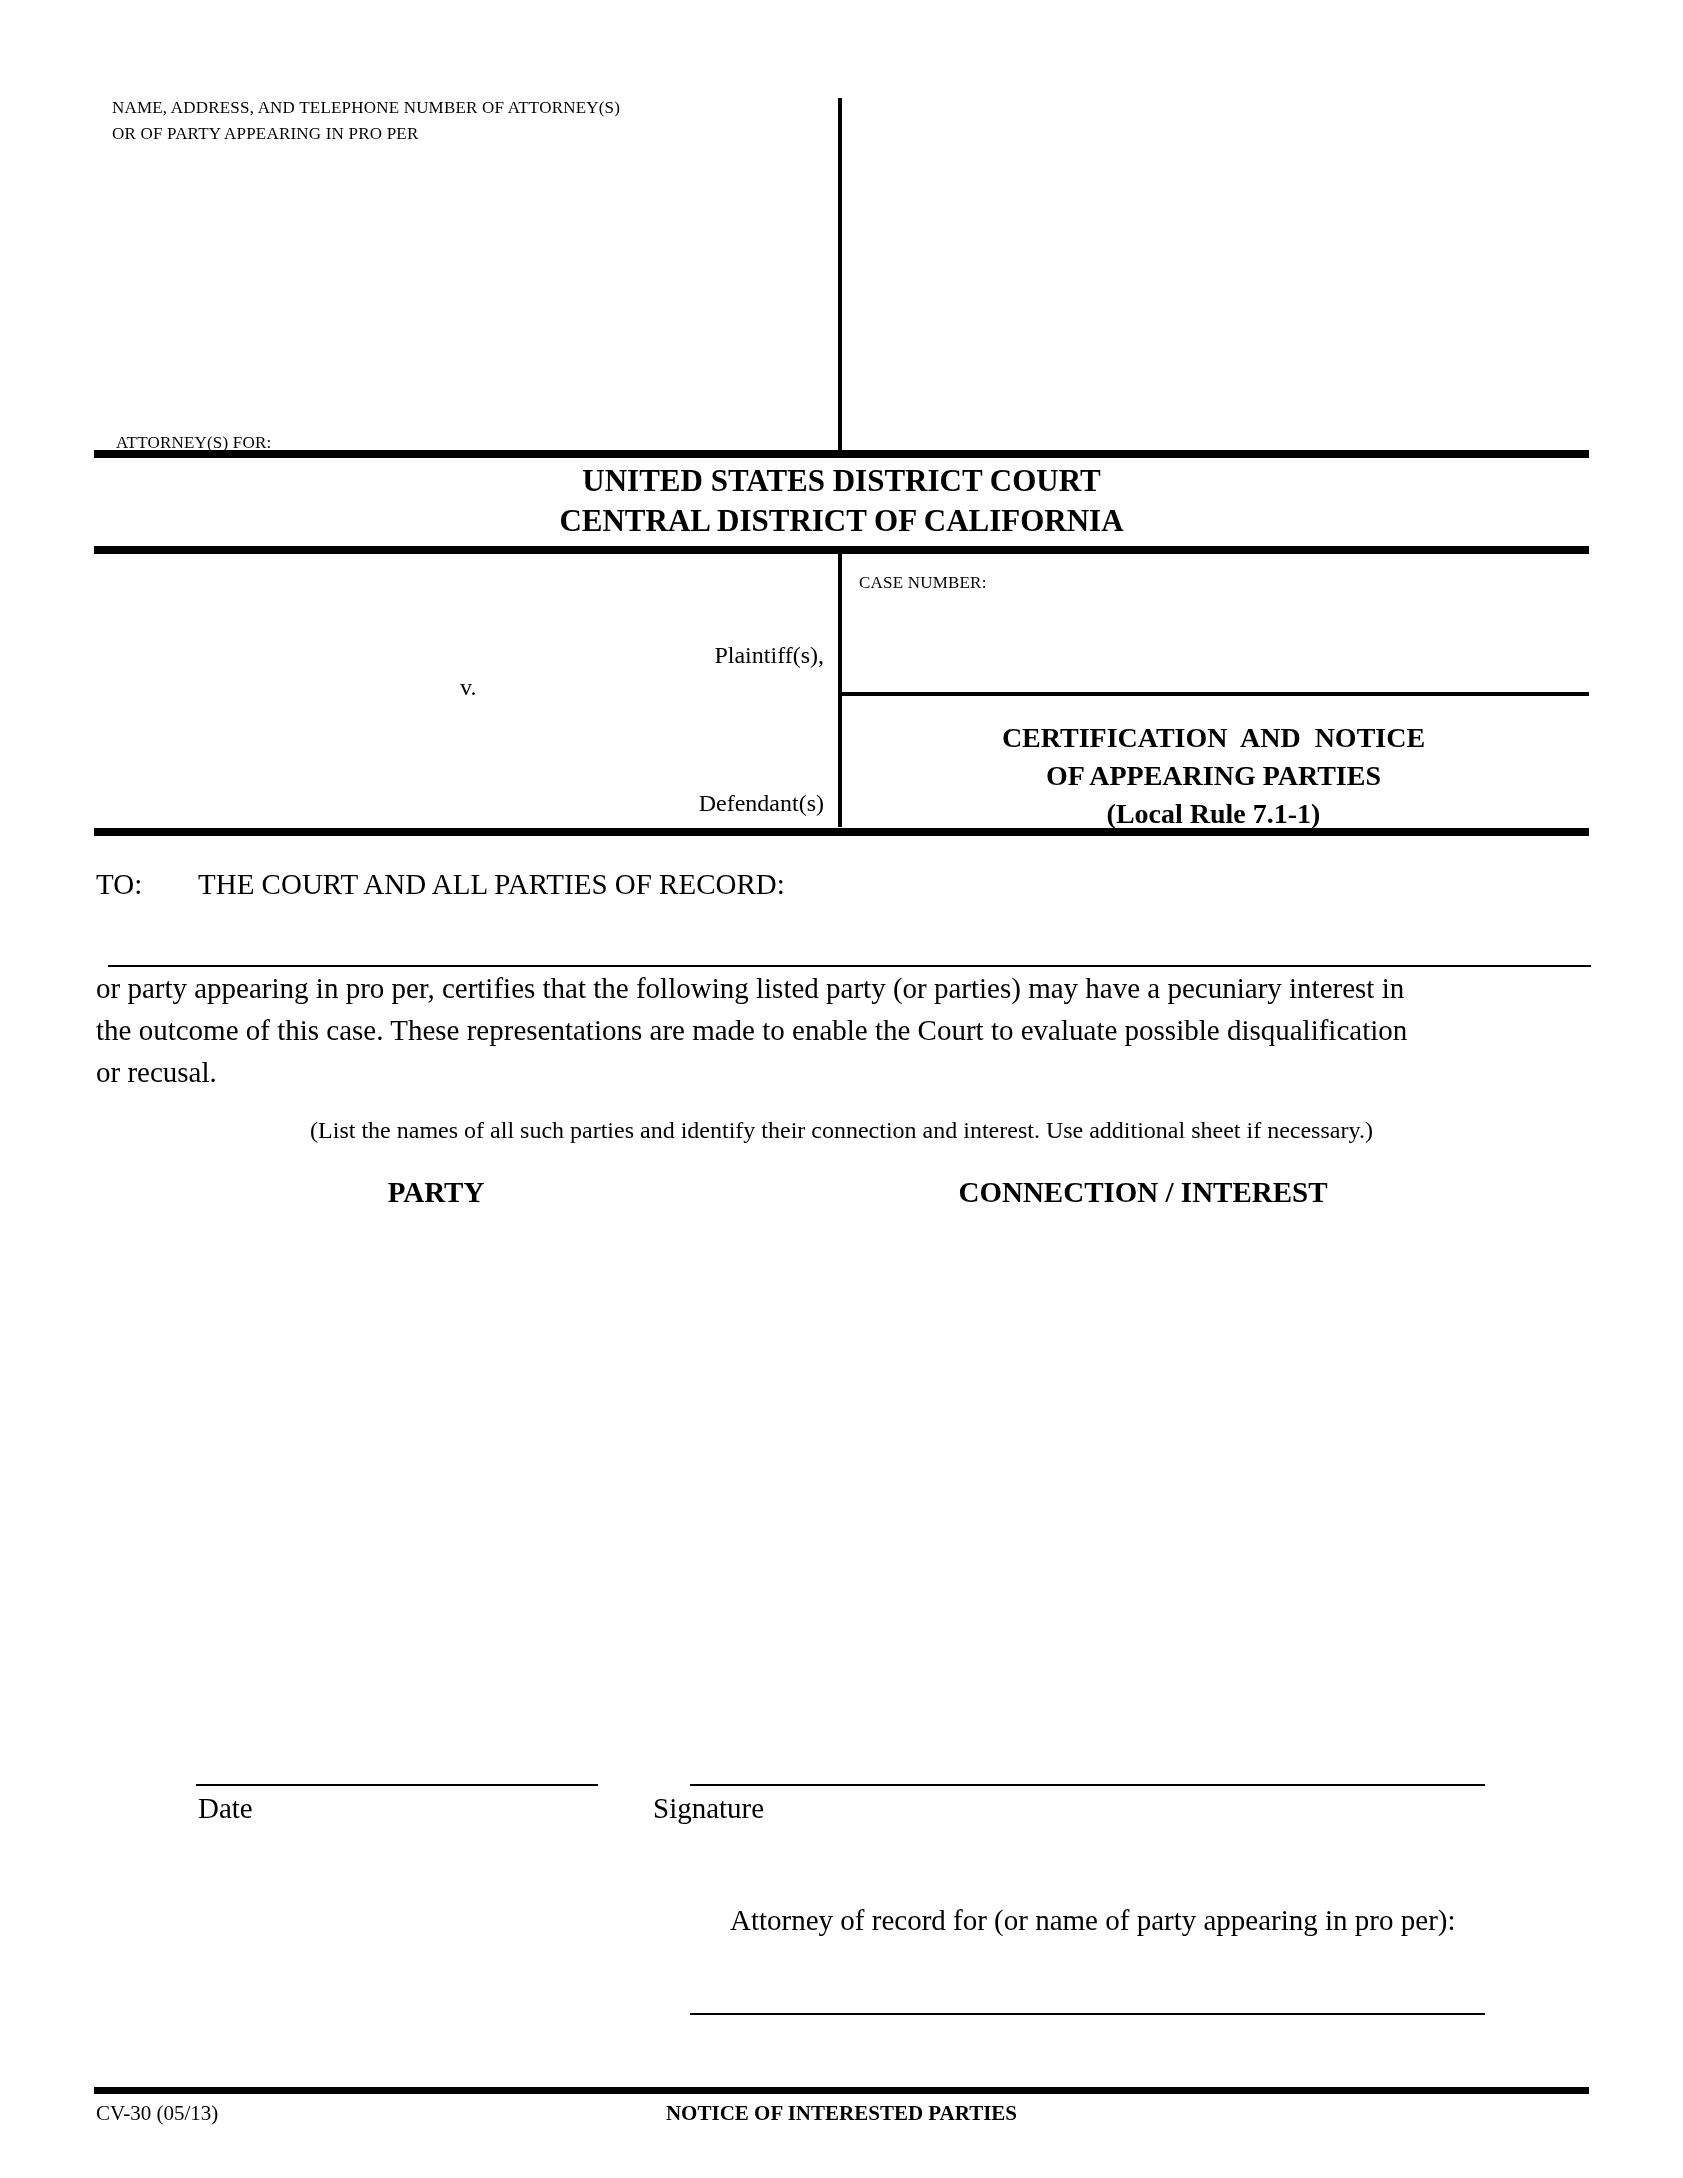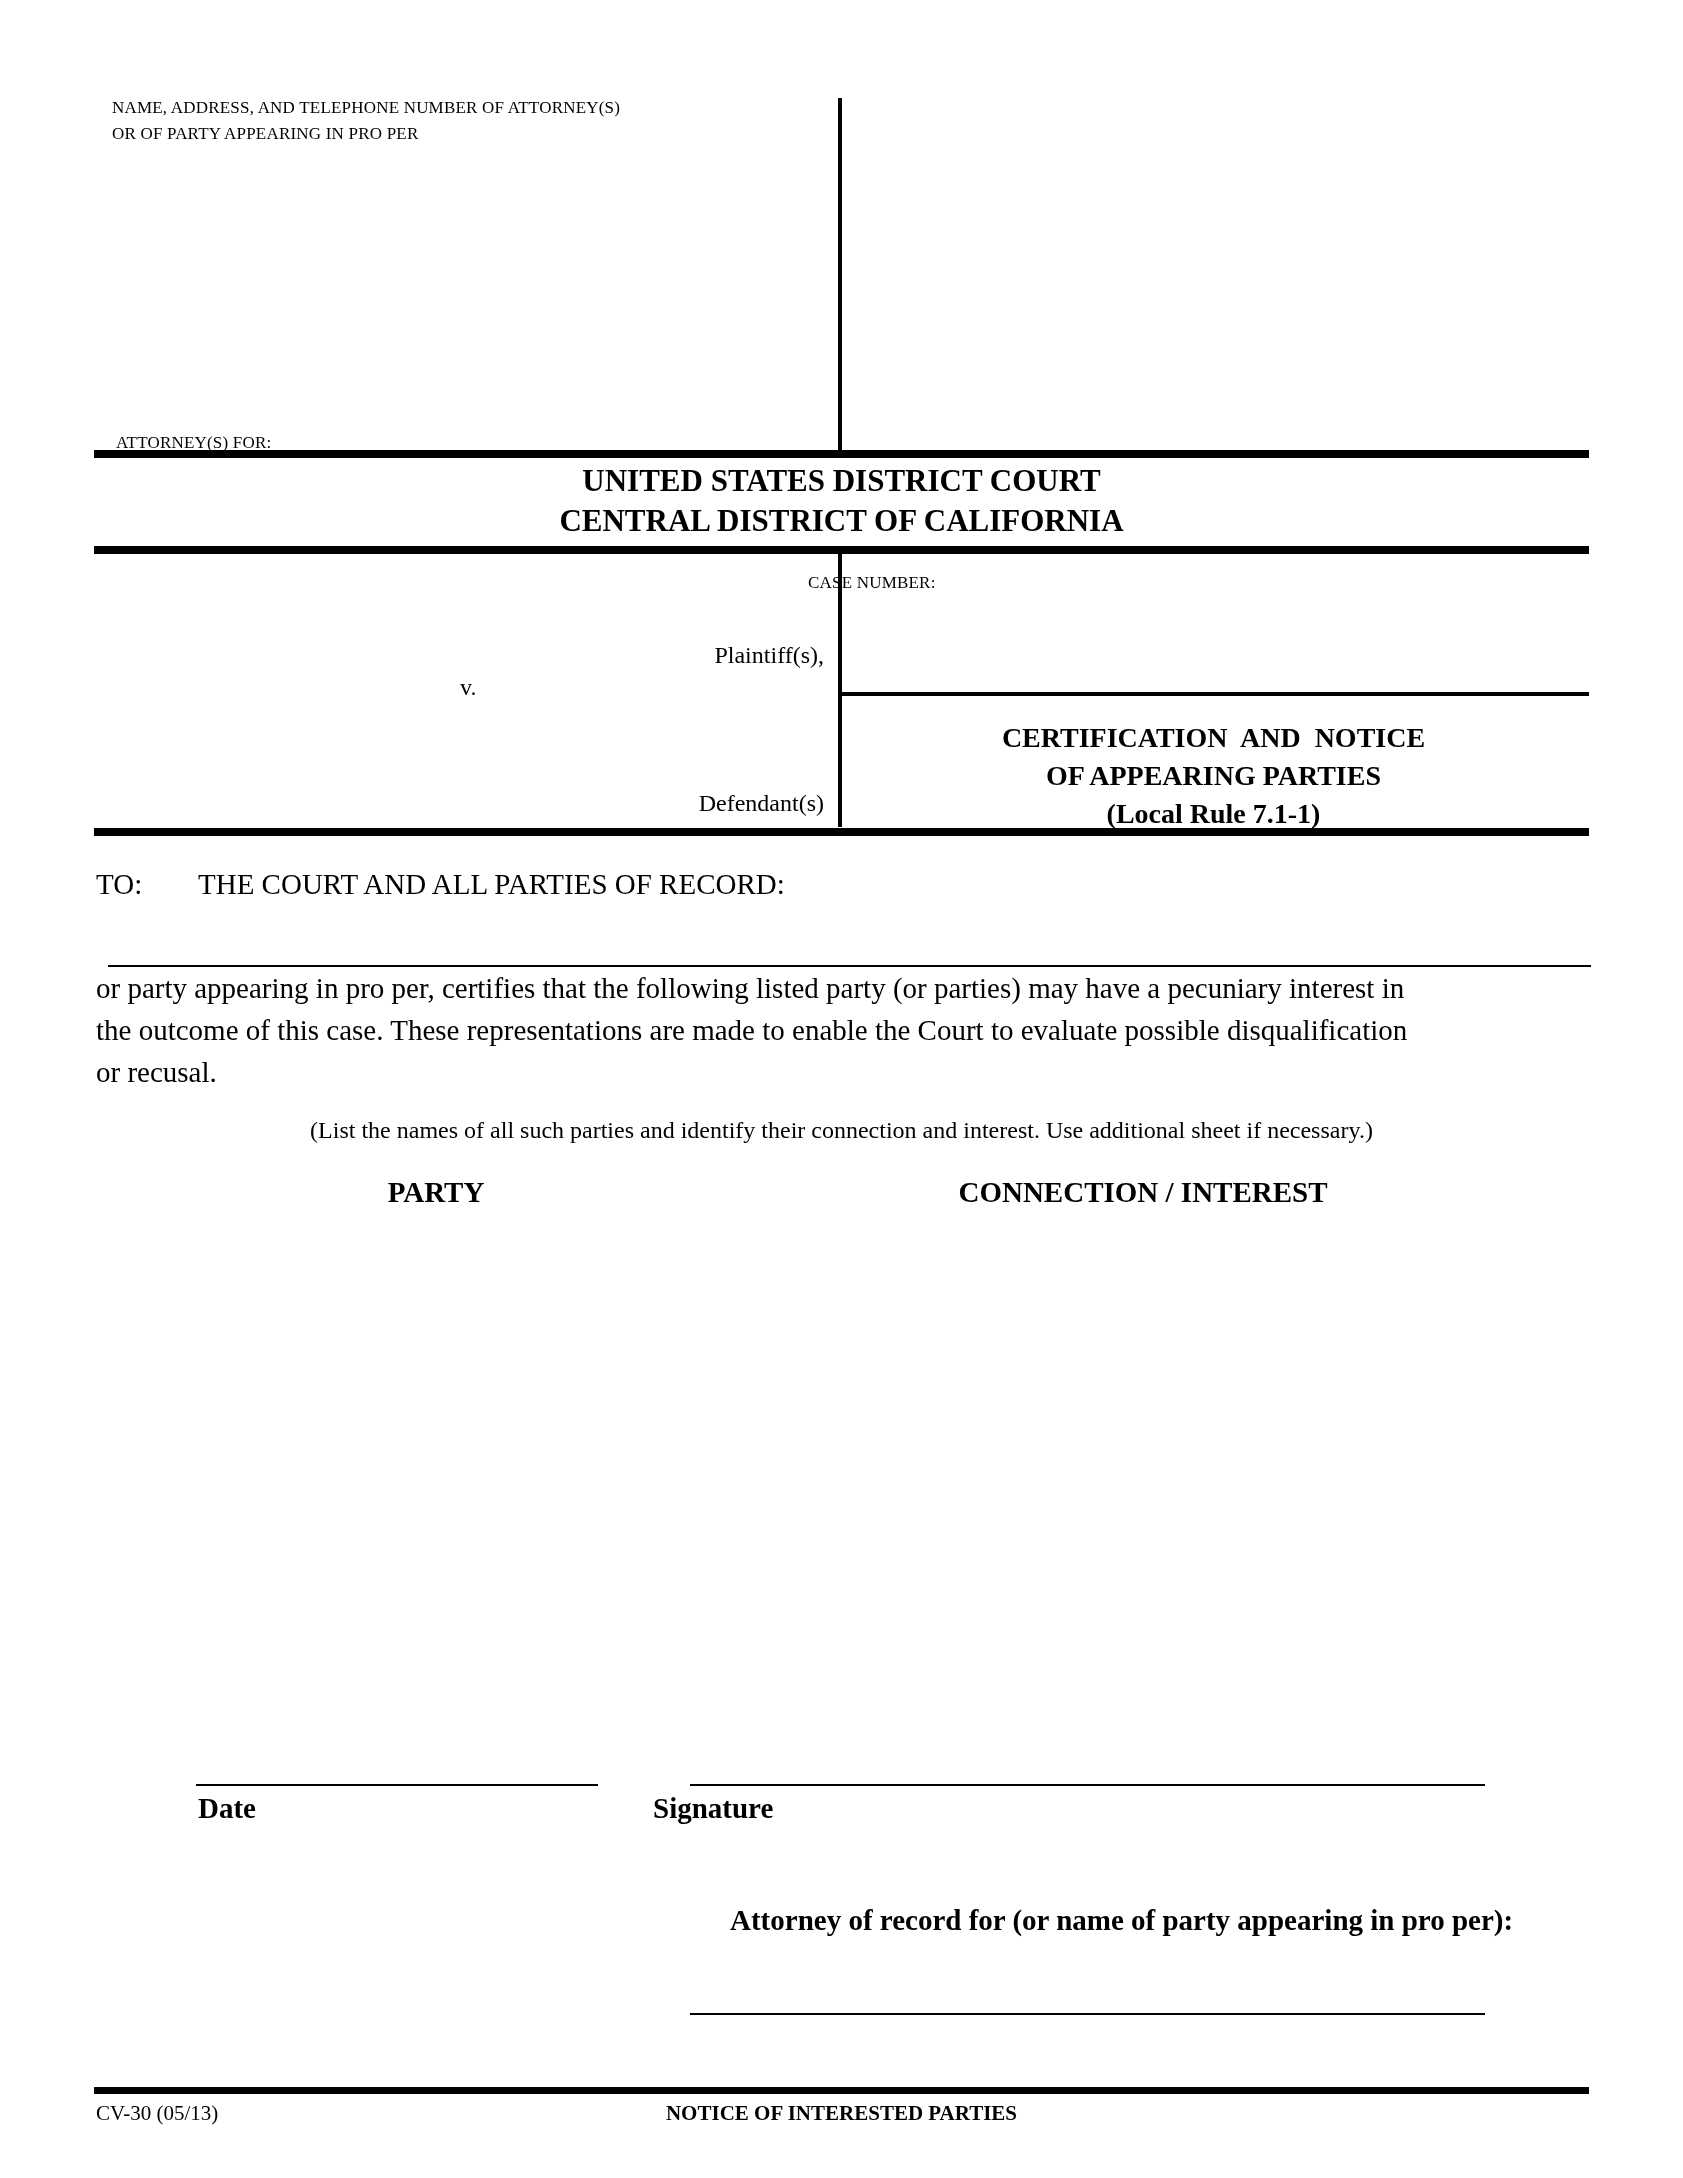--- a/index.html
+++ b/index.html
@@ -18,21 +18,21 @@
   .caption-label{font-size:24px;}
   .right-align{text-align:right;}
   .doc-title{font-size:28px;font-weight:bold;line-height:38px;text-align:center;}
   .doc-title .sp{word-spacing:7px;}
   .body-text{font-size:29px;line-height:42px;}
   .intro-row{display:flex;align-items:flex-end;width:1495px;}
   .fill-line{flex:1;border-bottom:2px solid #000;margin-left:12px;height:34px;}
   .underline{border-bottom:2px solid #000;}
   .instruction{font-size:24px;text-align:center;width:1495px;left:94px;}
   .col-head{font-size:29px;font-weight:bold;text-align:center;width:396px;}
-  .sig-label{font-size:29px;font-weight:bold;}
+  .sig-label{font-size:29px;}
   .footer-text{font-size:21px;}
   .fill-region{background:transparent;}
 </style>
 </head>
 <body>
 
 <div class="page">
 
   <div class="abs tiny" style="left:112px;top:95px;width:554px;">
     <div>NAME, ADDRESS, AND TELEPHONE NUMBER OF ATTORNEY(S)</div>
@@ -56,21 +56,21 @@
   <div class="abs rule" style="left:94px;top:546px;width:1495px;height:8px;"></div>
 
   <div class="abs fill-region" style="left:96px;top:557px;width:728px;height:81px;font-size:24px;"></div>
   <div class="abs caption-label right-align" style="left:96px;top:642px;width:728px;">Plaintiff(s),</div>
   <div class="abs caption-label" style="left:460px;top:674px;">v.</div>
   <div class="abs fill-region" style="left:96px;top:705px;width:728px;height:81px;font-size:24px;"></div>
   <div class="abs caption-label right-align" style="left:96px;top:790px;width:728px;">Defendant(s)</div>
 
   <div class="abs vline" style="left:838px;top:553px;height:274px;"></div>
 
-  <div class="abs tiny" style="left:808px;top:570px;text-align:right;">CASE NUMBER:</div>
+  <div class="abs tiny" style="left:859px;top:570px;text-align:right;">CASE NUMBER:</div>
   <div class="abs fill-region" style="left:859px;top:600px;width:723px;height:87px;font-size:24px;"></div>
   <div class="abs rule" style="left:838px;top:692px;width:751px;height:4px;"></div>
 
   <div class="abs doc-title" style="left:838px;top:719px;width:751px;">
     <div class="sp">CERTIFICATION AND NOTICE</div>
     <div>OF APPEARING PARTIES</div>
     <div>(Local Rule 7.1-1)</div>
   </div>
 
   <div class="abs rule" style="left:94px;top:828px;width:1495px;height:8px;"></div>

